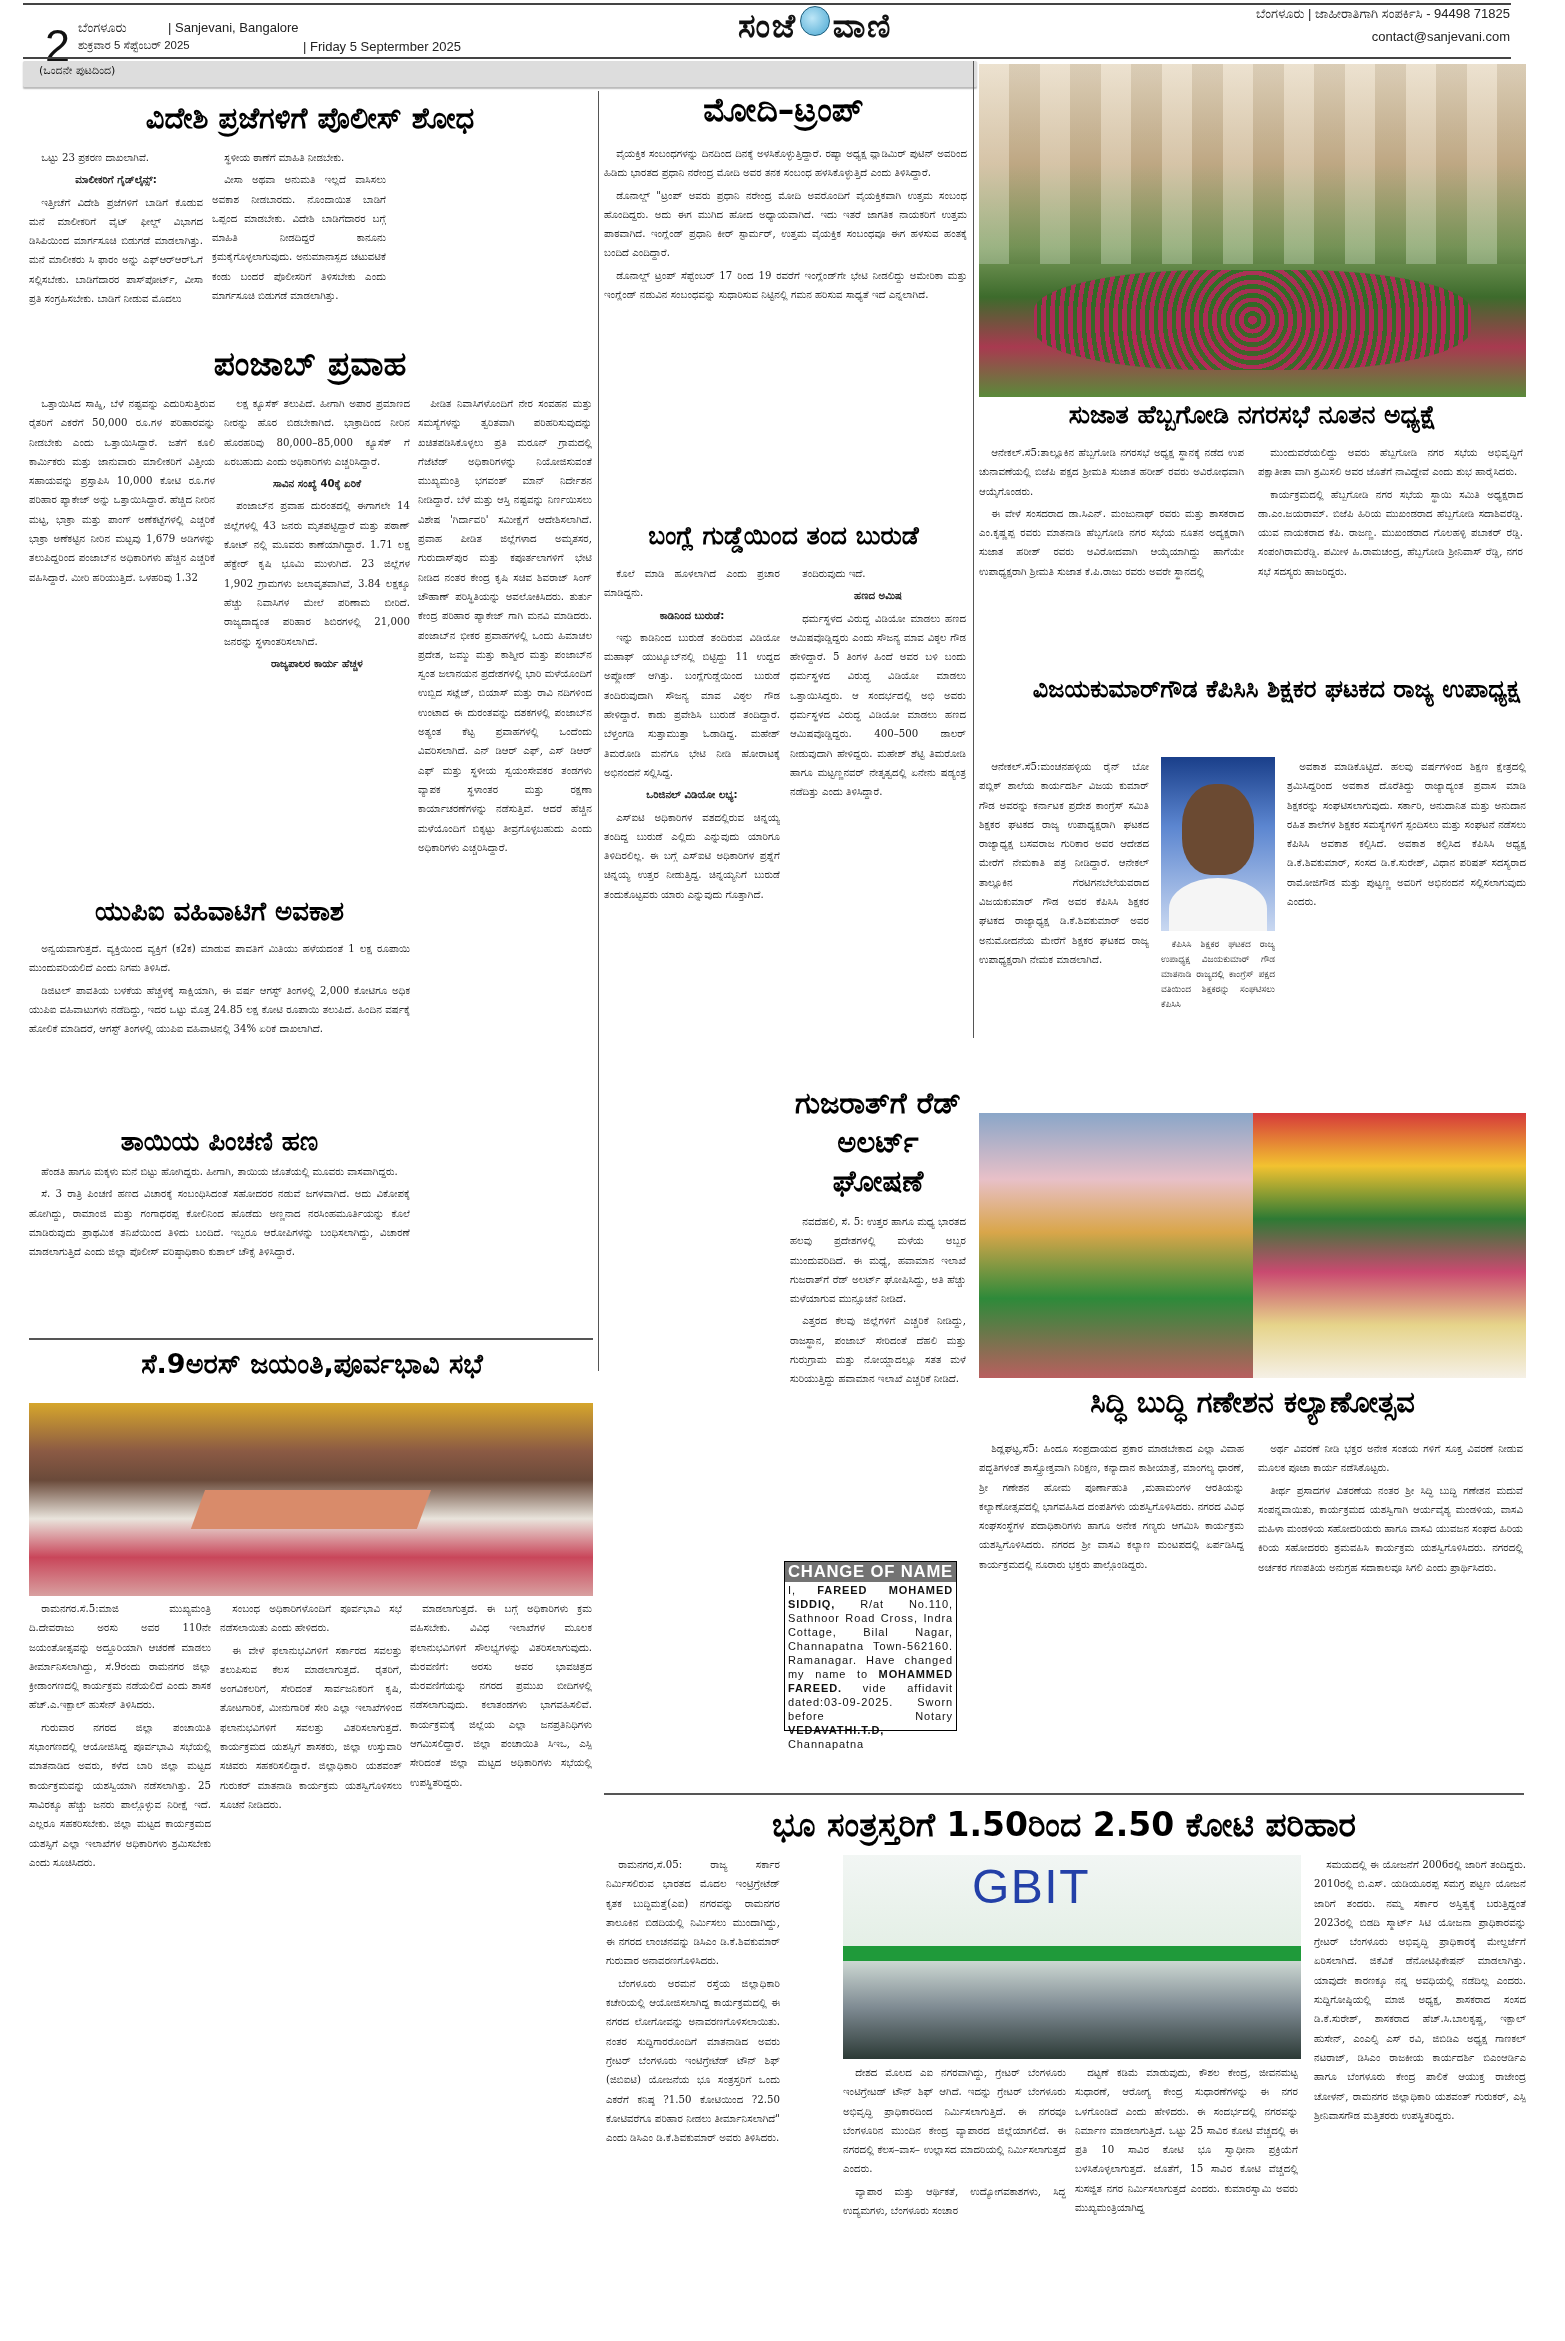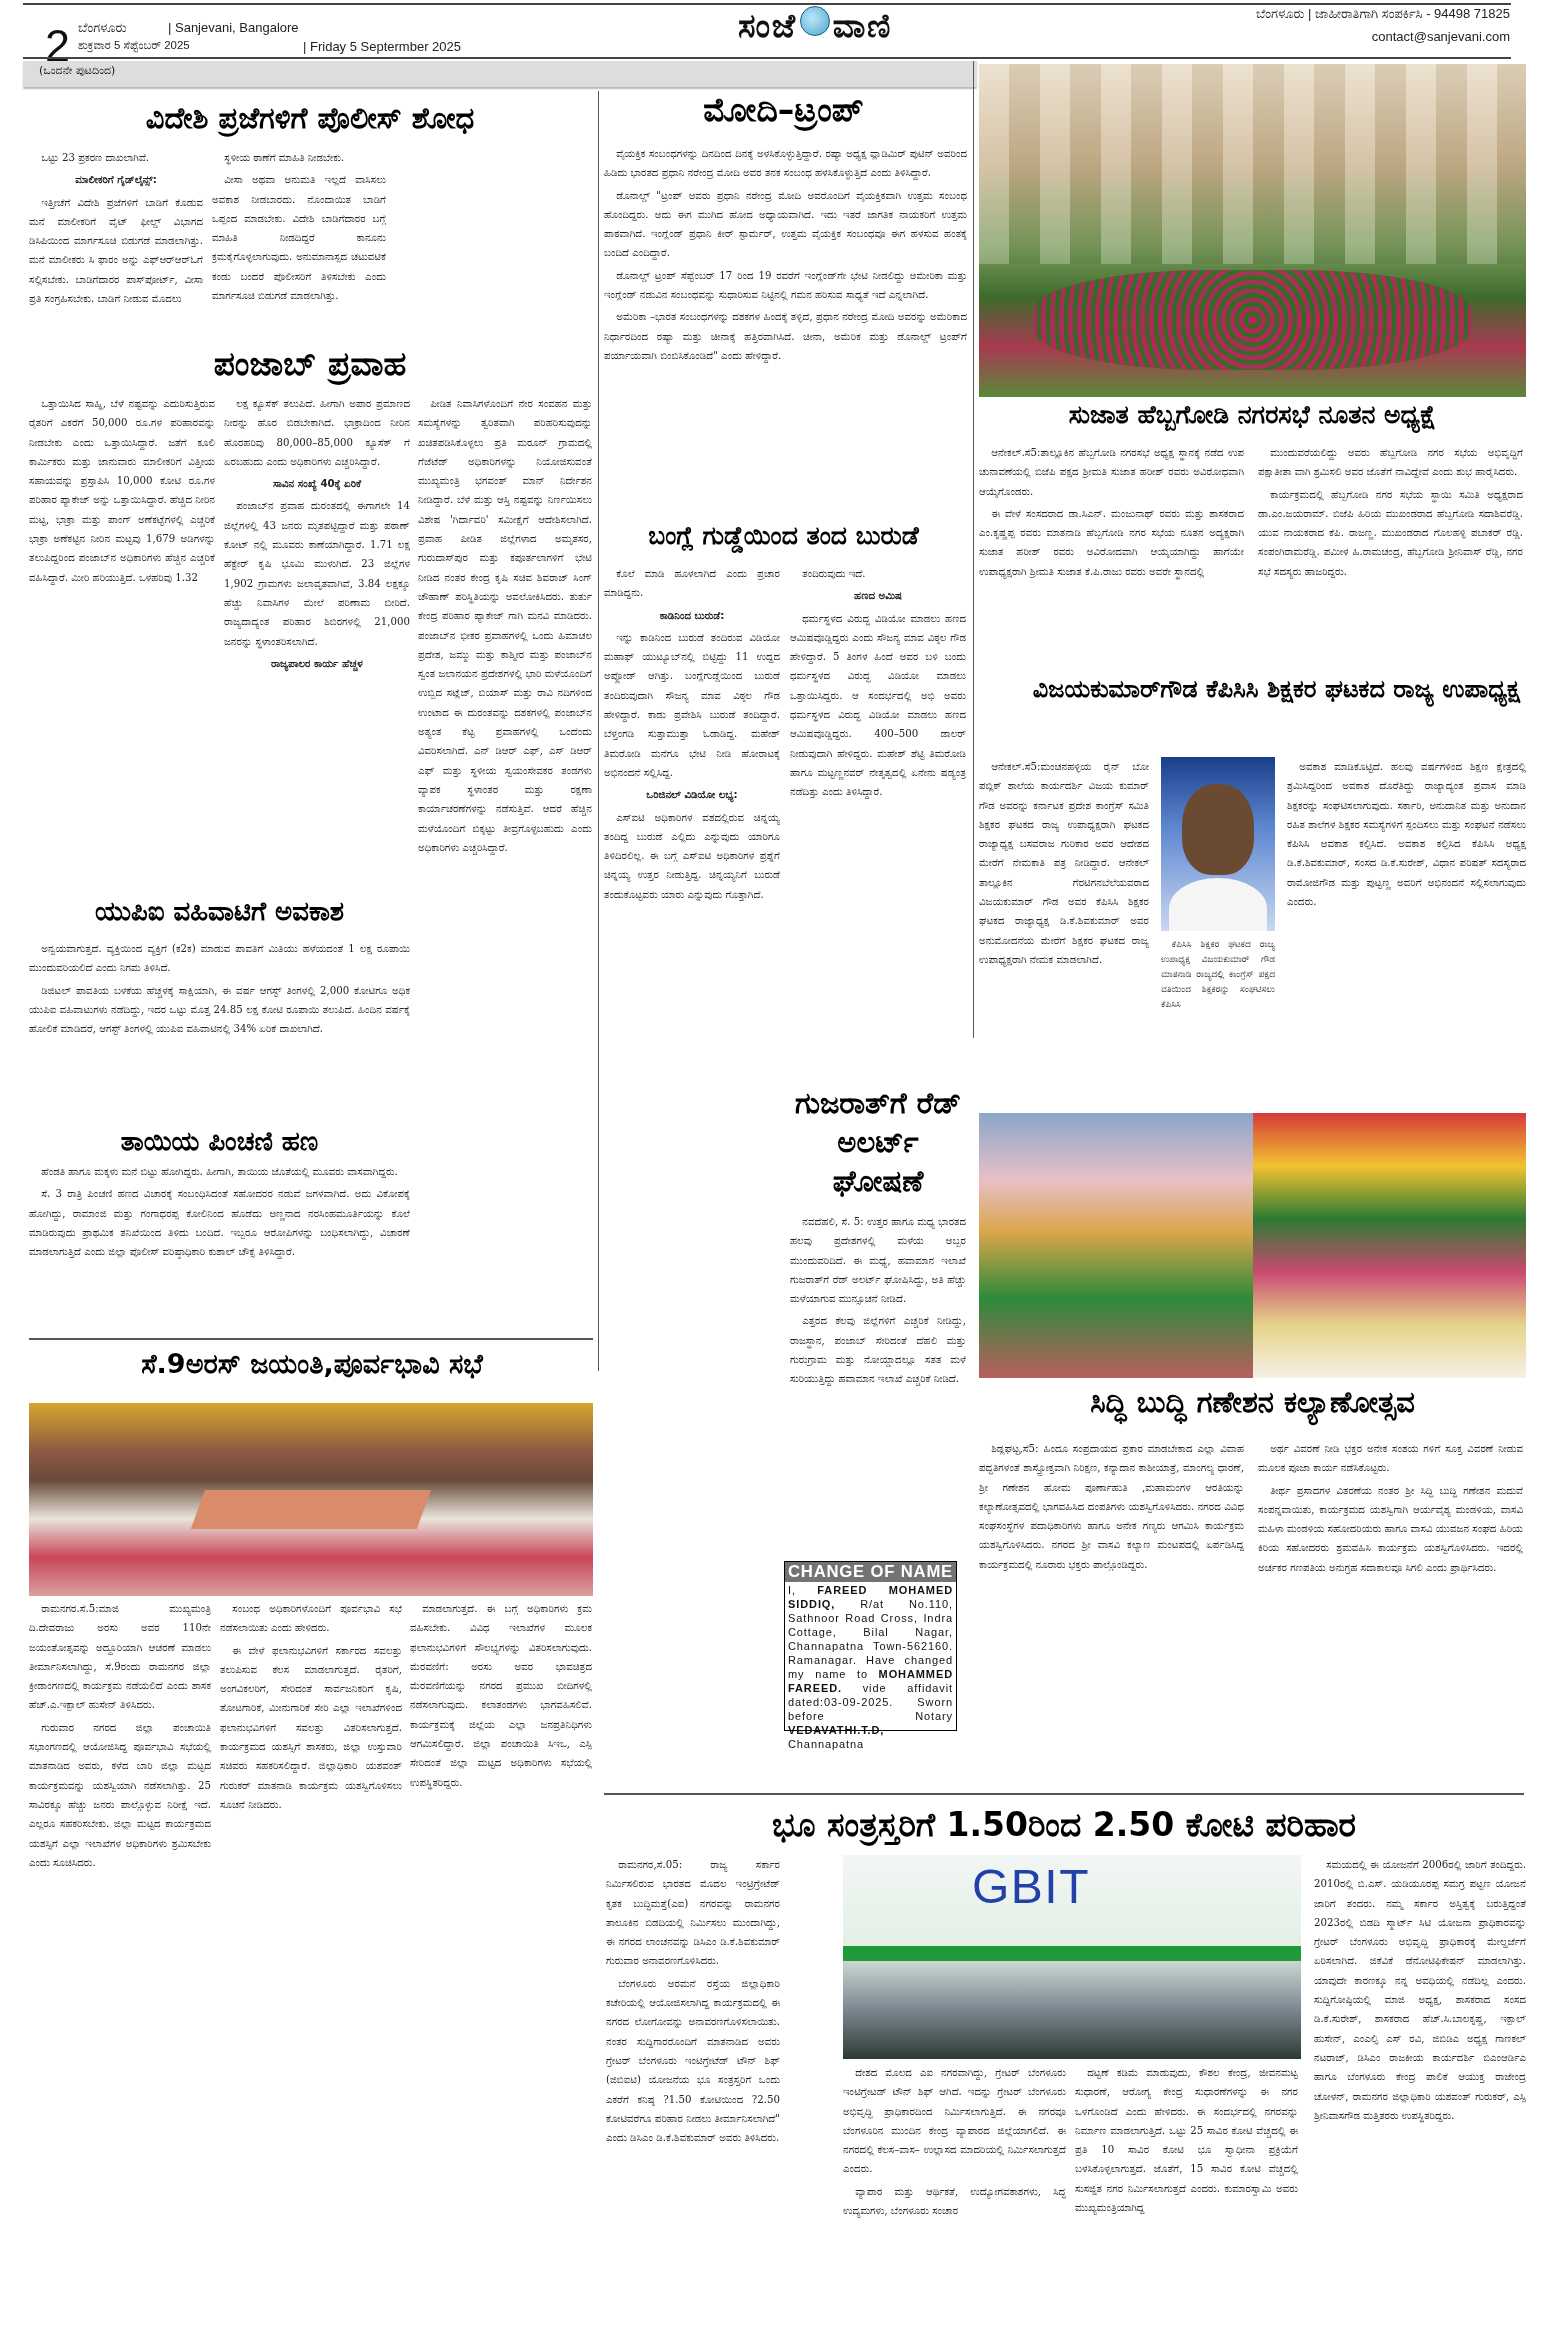--- a/index.html
+++ b/index.html
@@ -60,21 +60,20 @@
     <p>ವೀಸಾ ಅಥವಾ ಅನುಮತಿ ಇಲ್ಲದೆ ವಾಸಿಸಲು ಅವಕಾಶ ನೀಡಬಾರದು. ನೊಂದಾಯಿತ ಬಾಡಿಗೆ ಒಪ್ಪಂದ ಮಾಡಬೇಕು. ವಿದೇಶಿ ಬಾಡಿಗೆದಾರರ ಬಗ್ಗೆ ಮಾಹಿತಿ ನೀಡದಿದ್ದರೆ ಕಾನೂನು ಕ್ರಮಕೈಗೊಳ್ಳಲಾಗುವುದು. ಅನುಮಾನಾಸ್ಪದ ಚಟುವಟಿಕೆ ಕಂಡು ಬಂದರೆ ಪೊಲೀಸರಿಗೆ ತಿಳಿಸಬೇಕು ಎಂದು ಮಾರ್ಗಸೂಚಿ ಬಿಡುಗಡೆ ಮಾಡಲಾಗಿತ್ತು.</p>
   </div>
 </div>
 
 <div>
   <div class="head" style="left:602px;top:91px;width:363px;font-size:33px">ಮೋದಿ–ಟ್ರಂಪ್</div>
   <div class="body" style="left:604px;top:144px;width:363px;height:379px">
     <p>ವೈಯಕ್ತಿಕ ಸಂಬಂಧಗಳನ್ನು ದಿನದಿಂದ ದಿನಕ್ಕೆ ಅಳಸಿಕೊಳ್ಳುತ್ತಿದ್ದಾರೆ. ರಷ್ಯಾ ಅಧ್ಯಕ್ಷ ವ್ಲಾಡಿಮಿರ್ ಪುಟಿನ್ ಅವರಿಂದ ಹಿಡಿದು ಭಾರತದ ಪ್ರಧಾನಿ ನರೇಂದ್ರ ಮೋದಿ ಅವರ ತನಕ ಸಂಬಂಧ ಹಳಸಿಕೊಳ್ಳುತ್ತಿದೆ ಎಂದು ತಿಳಿಸಿದ್ದಾರೆ.</p>
     <p>ಡೊನಾಲ್ಡ್ "ಟ್ರಂಪ್ ಅವರು ಪ್ರಧಾನಿ ನರೇಂದ್ರ ಮೋದಿ ಅವರೊಂದಿಗೆ ವೈಯಕ್ತಿಕವಾಗಿ ಉತ್ತಮ ಸಂಬಂಧ ಹೊಂದಿದ್ದರು. ಅದು ಈಗ ಮುಗಿದ ಹೋದ ಅಧ್ಯಾಯವಾಗಿದೆ. ಇದು ಇತರೆ ಜಾಗತಿಕ ನಾಯಕರಿಗೆ ಉತ್ತಮ ಪಾಠವಾಗಿದೆ. ಇಂಗ್ಲೆಂಡ್ ಪ್ರಧಾನಿ ಕೀರ್ ಸ್ಟಾರ್ಮರ್, ಉತ್ತಮ ವೈಯಕ್ತಿಕ ಸಂಬಂಧವೂ ಈಗ ಹಳಸುವ ಹಂತಕ್ಕೆ ಬಂದಿದೆ ಎಂದಿದ್ದಾರೆ.</p>
     <p>ಡೊನಾಲ್ಡ್ ಟ್ರಂಪ್ ಸೆಪ್ಟೆಂಬರ್ 17 ರಿಂದ 19 ರವರೆಗೆ ಇಂಗ್ಲೆಂಡ್‌ಗೇ ಭೇಟಿ ನೀಡಲಿದ್ದು ಅಮೇರಿಕಾ ಮತ್ತು ಇಂಗ್ಲೆಂಡ್ ನಡುವಿನ ಸಂಬಂಧವನ್ನು ಸುಧಾರಿಸುವ ನಿಟ್ಟಿನಲ್ಲಿ ಗಮನ ಹರಿಸುವ ಸಾಧ್ಯತೆ ಇದೆ ಎನ್ನಲಾಗಿದೆ.</p>
-    <p>ಅಮೆರಿಕಾ –ಭಾರತ ಸಂಬಂಧಗಳನ್ನು ದಶಕಗಳ ಹಿಂದಕ್ಕೆ ತಳ್ಳಿದೆ, ಪ್ರಧಾನ ನರೇಂದ್ರ ಮೋದಿ ಅವರನ್ನು ಅಮೆರಿಕಾದ ನಿರ್ಧಾರದಿಂದ ರಷ್ಯಾ ಮತ್ತು ಚೀನಾಕ್ಕೆ ಹತ್ತಿರವಾಗಿಸಿದೆ. ಚೀನಾ, ಅಮೆರಿಕ ಮತ್ತು ಡೊನಾಲ್ಡ್ ಟ್ರಂಪ್‌ಗೆ ಪರ್ಯಾಯವಾಗಿ ಬಿಂಬಿಸಿಕೊಂಡಿದೆ" ಎಂದು ಹೇಳಿದ್ದಾರೆ.</p>
   </div>
 </div>
 
 <div class="photo" style="left:979px;top:64px;width:547px;height:333px;background:linear-gradient(180deg,#e6d8c0 0%,#c8b08a 30%,#7a9a5a 55%,#3d6b2c 70%,#a83a50 85%,#5a8a3a 100%)">
   <div style="position:absolute;left:0;top:0;width:100%;height:60%;background:repeating-linear-gradient(90deg,rgba(255,255,255,0.25) 0 30px,rgba(0,0,0,0.05) 30px 61px)"></div>
   <div style="position:absolute;left:10%;top:62%;width:80%;height:30%;border-radius:40%;background:repeating-radial-gradient(circle,#b8245a 0 4.5px,#2e6b24 4.5px 9px);opacity:.85"></div>
 </div>
 <div>
   <div class="head" style="left:979px;top:401px;width:547px;font-size:25px">ಸುಜಾತ ಹೆಬ್ಬಗೋಡಿ ನಗರಸಭೆ ನೂತನ ಅಧ್ಯಕ್ಷೆ</div>
   <div class="body" style="left:979px;top:443px;width:265px;height:204px">
@@ -171,21 +170,21 @@
   <div style="position:absolute;left:0;top:0;width:50%;height:100%;background:linear-gradient(180deg,#8aa6c8 0%,#e8c0c8 25%,#d9a64a 45%,#2e8a3a 70%,#b95f5f 100%)"></div>
   <div style="position:absolute;left:50%;top:0;width:50%;height:100%;background:linear-gradient(180deg,#d63a3a 0%,#f2c230 20%,#2e7a34 40%,#c94a70 60%,#e6d48a 80%,#f5f0e6 100%)"></div>
 </div>
 <div>
   <div class="head" style="left:979px;top:1386px;width:547px;font-size:29px">ಸಿದ್ಧಿ ಬುದ್ಧಿ ಗಣೇಶನ ಕಲ್ಯಾಣೋತ್ಸವ</div>
   <div class="body" style="left:979px;top:1439px;width:265px;height:348px">
     <p>ಶಿಡ್ಲಘಟ್ಟ,ಸೆ5: ಹಿಂದೂ ಸಂಪ್ರದಾಯದ ಪ್ರಕಾರ ಮಾಡಬೇಕಾದ ಎಲ್ಲಾ ವಿವಾಹ ಪದ್ಧತಿಗಳಂತೆ ಶಾಸ್ತ್ರೋಕ್ತವಾಗಿ ನಿರಿಕ್ಷಣ, ಕನ್ಯಾದಾನ ಕಾಶೀಯಾತ್ರೆ, ಮಾಂಗಲ್ಯ ಧಾರಣೆ, ಶ್ರೀ ಗಣೇಶನ ಹೋಮ ಪೂರ್ಣಾಹುತಿ ,ಮಹಾಮಂಗಳ ಆರತಿಯನ್ನು ಕಲ್ಯಾಣೋತ್ಸವದಲ್ಲಿ ಭಾಗವಹಿಸಿದ ದಂಪತಿಗಳು ಯಶಸ್ವಿಗೊಳಿಸಿದರು. ನಗರದ ವಿವಿಧ ಸಂಘಸಂಸ್ಥೆಗಳ ಪದಾಧಿಕಾರಿಗಳು ಹಾಗೂ ಅನೇಕ ಗಣ್ಯರು ಆಗಮಿಸಿ ಕಾರ್ಯಕ್ರಮ ಯಶಸ್ವಿಗೊಳಿಸಿದರು. ನಗರದ ಶ್ರೀ ವಾಸವಿ ಕಲ್ಯಾಣ ಮಂಟಪದಲ್ಲಿ ಏರ್ಪಡಿಸಿದ್ದ ಕಾರ್ಯಕ್ರಮದಲ್ಲಿ ನೂರಾರು ಭಕ್ತರು ಪಾಲ್ಗೊಂಡಿದ್ದರು.</p>
   </div>
   <div class="body" style="left:1258px;top:1439px;width:265px;height:348px">
     <p>ಅರ್ಥ ವಿವರಣೆ ನೀಡಿ ಭಕ್ತರ ಅನೇಕ ಸಂಶಯ ಗಳಿಗೆ ಸೂಕ್ತ ವಿವರಣೆ ನೀಡುವ ಮೂಲಕ ಪೂಜಾ ಕಾರ್ಯ ನಡೆಸಿಕೊಟ್ಟರು.</p>
-    <p>ತೀರ್ಥ ಪ್ರಸಾದಗಳ ವಿತರಣೆಯ ನಂತರ ಶ್ರೀ ಸಿದ್ಧಿ ಬುದ್ಧಿ ಗಣೇಶನ ಮದುವೆ ಸಂಪನ್ನವಾಯಿತು, ಕಾರ್ಯಕ್ರಮದ ಯಶಸ್ವಿಗಾಗಿ ಆರ್ಯವೈಶ್ಯ ಮಂಡಳಿಯ, ವಾಸವಿ ಮಹಿಳಾ ಮಂಡಳಿಯ ಸಹೋದರಿಯರು ಹಾಗೂ ವಾಸವಿ ಯುವಜನ ಸಂಘದ ಹಿರಿಯ ಕಿರಿಯ ಸಹೋದರರು ಶ್ರಮವಹಿಸಿ ಕಾರ್ಯಕ್ರಮ ಯಶಸ್ವಿಗೊಳಿಸಿದರು. ಇದರಲ್ಲಿ ಅರ್ಚಕರ ಗಣಪತಿಯ ಅನುಗ್ರಹ ಸದಾಕಾಲವೂ ಸಿಗಲಿ ಎಂದು ಪ್ರಾರ್ಥಿಸಿದರು.</p>
+    <p>ತೀರ್ಥ ಪ್ರಸಾದಗಳ ವಿತರಣೆಯ ನಂತರ ಶ್ರೀ ಸಿದ್ಧಿ ಬುದ್ಧಿ ಗಣೇಶನ ಮದುವೆ ಸಂಪನ್ನವಾಯಿತು, ಕಾರ್ಯಕ್ರಮದ ಯಶಸ್ವಿಗಾಗಿ ಆರ್ಯವೈಶ್ಯ ಮಂಡಳಿಯ, ವಾಸವಿ ಮಹಿಳಾ ಮಂಡಳಿಯ ಸಹೋದರಿಯರು ಹಾಗೂ ವಾಸವಿ ಯುವಜನ ಸಂಘದ ಹಿರಿಯ ಕಿರಿಯ ಸಹೋದರರು ಶ್ರಮವಹಿಸಿ ಕಾರ್ಯಕ್ರಮ ಯಶಸ್ವಿಗೊಳಿಸಿದರು. ನಗರದಲ್ಲಿ ಅರ್ಚಕರ ಗಣಪತಿಯ ಅನುಗ್ರಹ ಸದಾಕಾಲವೂ ಸಿಗಲಿ ಎಂದು ಪ್ರಾರ್ಥಿಸಿದರು.</p>
   </div>
 </div>
 
 <div>
   <div class="head" style="left:30px;top:1348px;width:564px;font-size:27px">ಸೆ.9ಅರಸ್ ಜಯಂತಿ,ಪೂರ್ವಭಾವಿ ಸಭೆ</div>
   <div class="photo" style="left:29px;top:1403px;width:564px;height:193px;background:linear-gradient(180deg,#d6a62c 0%,#8b5a44 25%,#6a4a3a 40%,#e9e4dc 60%,#c9465a 80%,#d8a0a0 100%)">
     <div style="position:absolute;left:30%;top:45%;width:40%;height:20%;background:#d98b6a;transform:skewX(-20deg)"></div>
   </div>
   <div class="body" style="left:29px;top:1599px;width:182px;height:663px">
     <p>ರಾಮನಗರ.ಸೆ.5:ಮಾಜಿ ಮುಖ್ಯಮಂತ್ರಿ ದಿ.ದೇವರಾಜು ಅರಸು ಅವರ 110ನೇ ಜಯಂತೋತ್ಸವನ್ನು ಅದ್ದೂರಿಯಾಗಿ ಆಚರಣೆ ಮಾಡಲು ತೀರ್ಮಾನಿಸಲಾಗಿದ್ದು, ಸೆ.9ರಂದು ರಾಮನಗರ ಜಿಲ್ಲಾ ಕ್ರೀಡಾಂಗಣದಲ್ಲಿ ಕಾರ್ಯಕ್ರಮ ನಡೆಯಲಿದೆ ಎಂದು ಶಾಸಕ ಹೆಚ್.ಎ.ಇಕ್ಬಾಲ್ ಹುಸೇನ್ ತಿಳಿಸಿದರು.</p>

